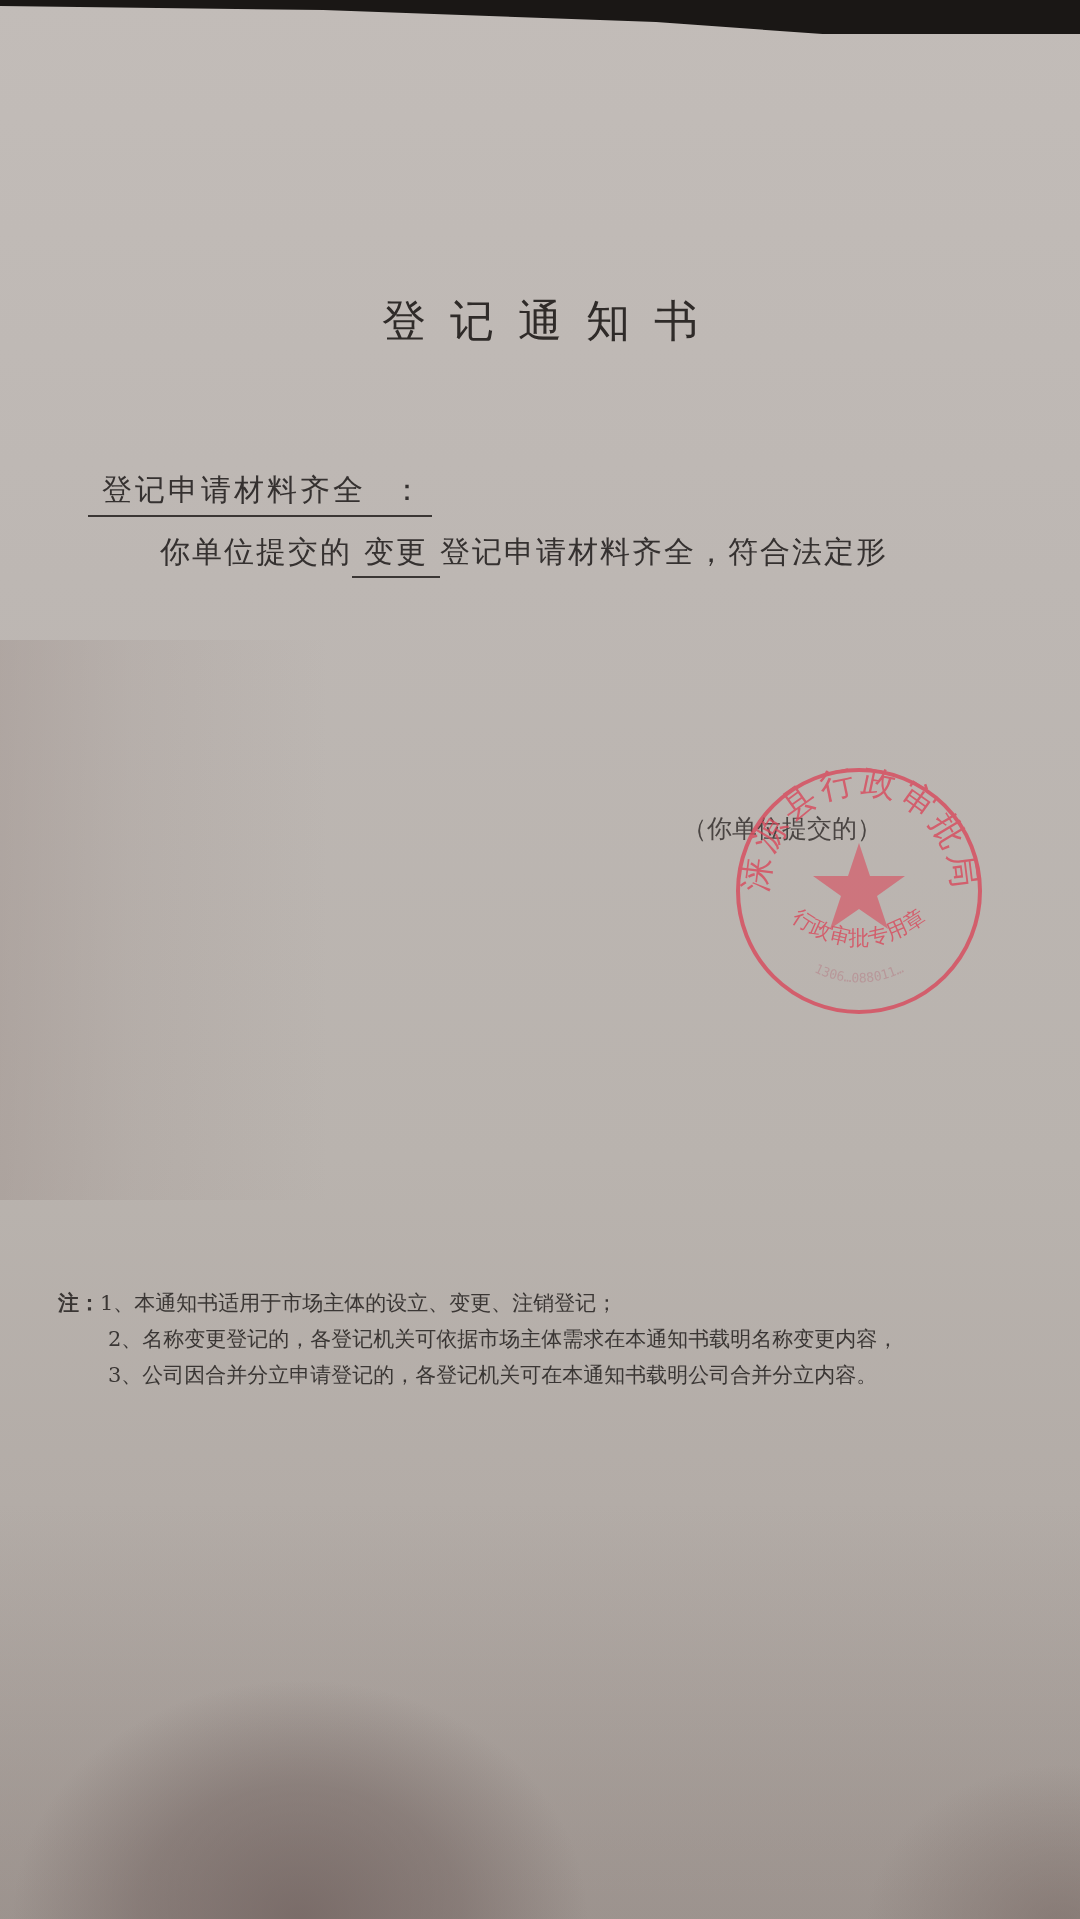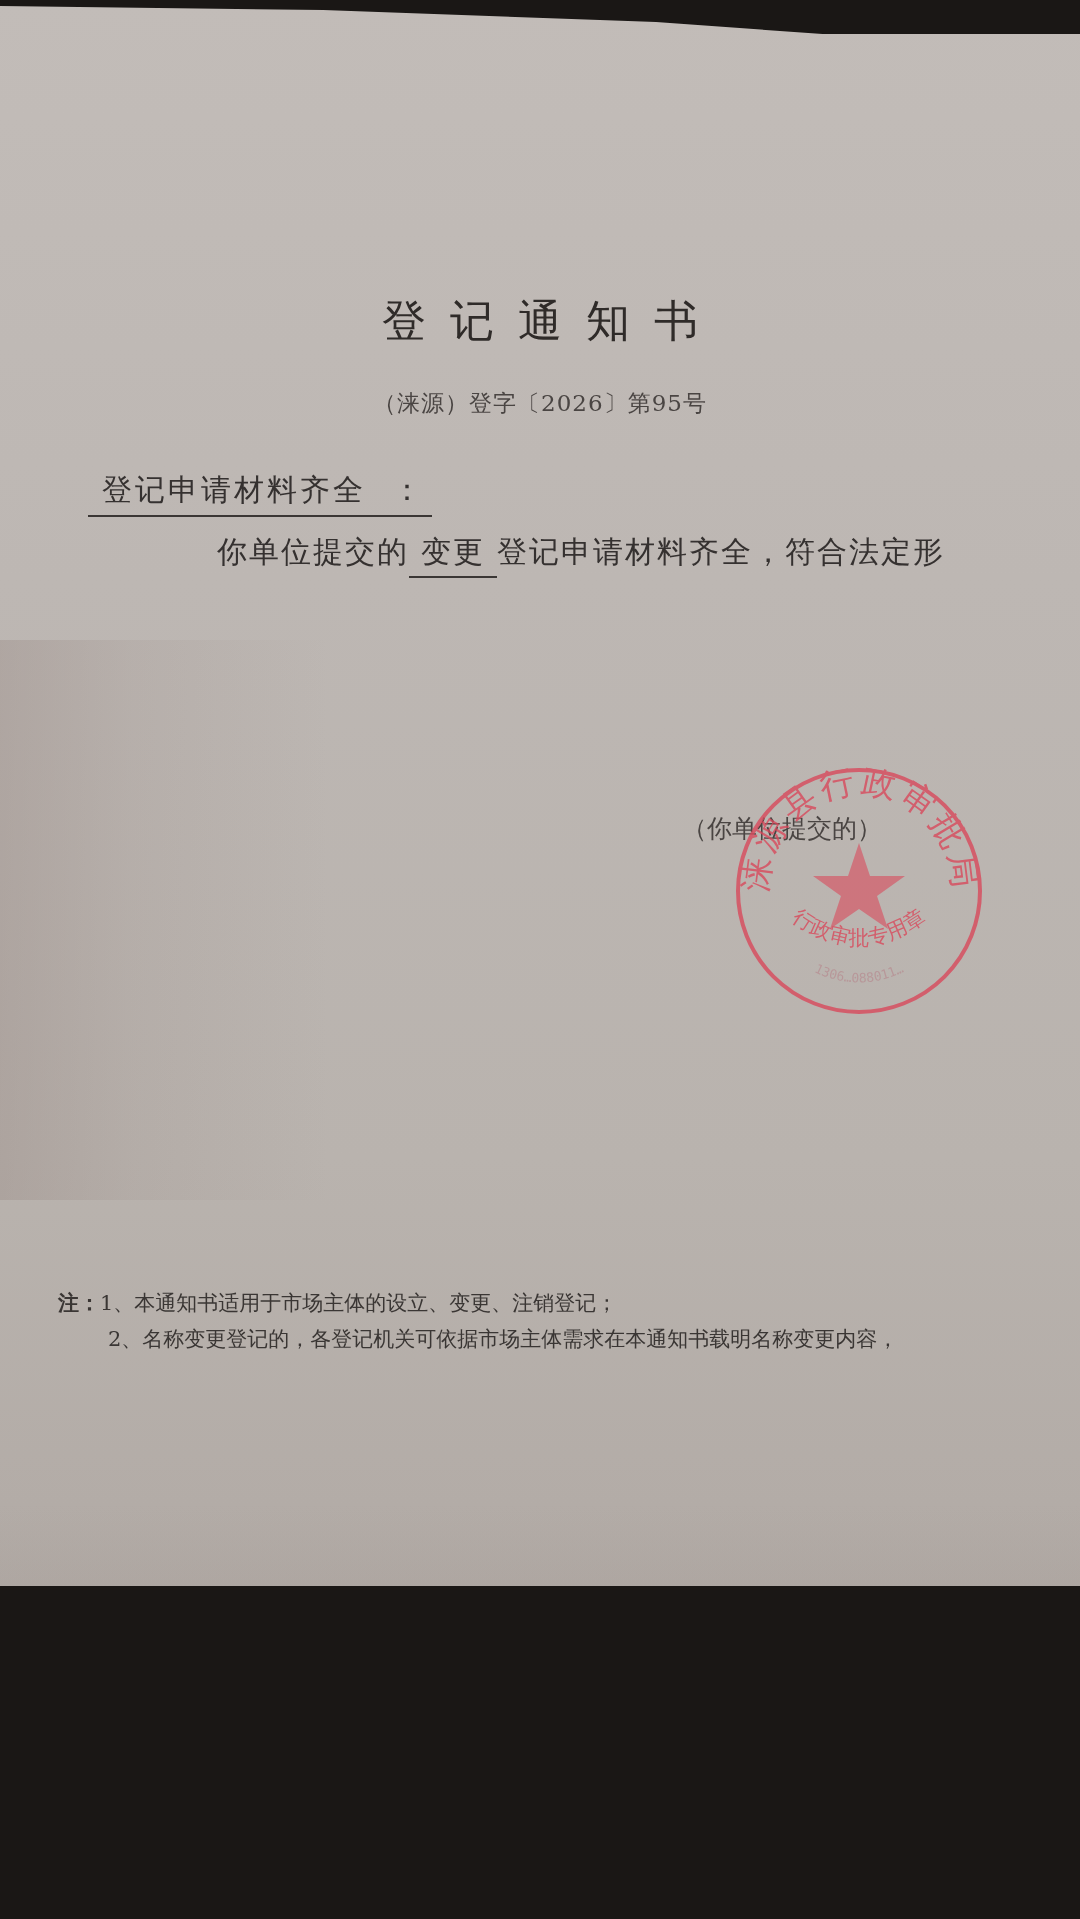--- a/index.html
+++ b/index.html
@@ -6,21 +6,21 @@
       margin: 0;
       padding: 0;
       width: 1080px;
       height: 1919px;
       overflow: hidden;
       background: #1a1715;
     }
     .photo {
       position: relative;
       width: 1080px;
-      height: 1586px;
+      height: 1919px;
       overflow: hidden;
       background: #1a1715;
       text-decoration: underline;
     }
     .paper {
       position: absolute;
       left: -10px;
       top: 0;
       width: 1110px;
       height: 1930px;
@@ -102,21 +102,20 @@
     }
     .body-line {
       position: absolute;
       left: 88px;
       right: 78px;
       font-family: "DejaVu Sans", "Liberation Sans", sans-serif;
       font-size: 30px;
       color: #353130;
       letter-spacing: 2px;
       white-space: nowrap;
-      text-align: center;
     }
     .body-line.l1 { top: 532px; left: 160px; }
     .body-line.l2 { top: 598px; }
     .body-line .fill {
       display: inline-block;
       border-bottom: 2px solid #3a3634;
       padding: 0 12px 3px 12px;
     }
     .stamp-label {
       position: absolute;
@@ -155,21 +154,20 @@
     .notes .lead { font-weight: bold; }
   </style>
 </head>
 <body>
 
 <div class="photo">
   <div class="paper"></div>
   <div class="ghost"></div>
 
   <div class="title">登记通知书</div>
-  <div class="docno doc-text">（涞源）登字〔2026〕第95号</div>
 
   <div class="addressee">
     <span class="name">登记申请材料齐全</span><span class="colon">：</span>
   </div>
 
   <div class="body-line l1">
     <span>你单位提交的</span><span class="fill">变更</span><span>登记申请材料齐全，符合法定形</span>
   </div>
 
   <div class="stamp-label doc-text">（你单位提交的）</div>
@@ -189,16 +187,17 @@
       <textPath href="#sealInner" startOffset="50%" text-anchor="middle">行政审批专用章</textPath>
     </text>
     <text font-family="DejaVu Sans Mono, monospace" font-size="13" fill="#b6878d" opacity="0.8">
       <textPath href="#sealBottom" startOffset="50%" text-anchor="middle">1306…088011…</textPath>
     </text>
   </svg>
 
   <div class="notes doc-text">
     <div class="note-line"><span class="lead">注：</span><span>1、本通知书适用于市场主体的设立、变更、注销登记；</span></div>
     <div class="note-line indent">2、名称变更登记的，各登记机关可依据市场主体需求在本通知书载明名称变更内容，</div>
+    <div class="note-line indent">3、公司因合并分立申请登记的，各登记机关可在本通知书载明公司合并分立内容。</div>
   </div>
 
   <div class="shadow"></div>
 </div>
 
 </body></html>

